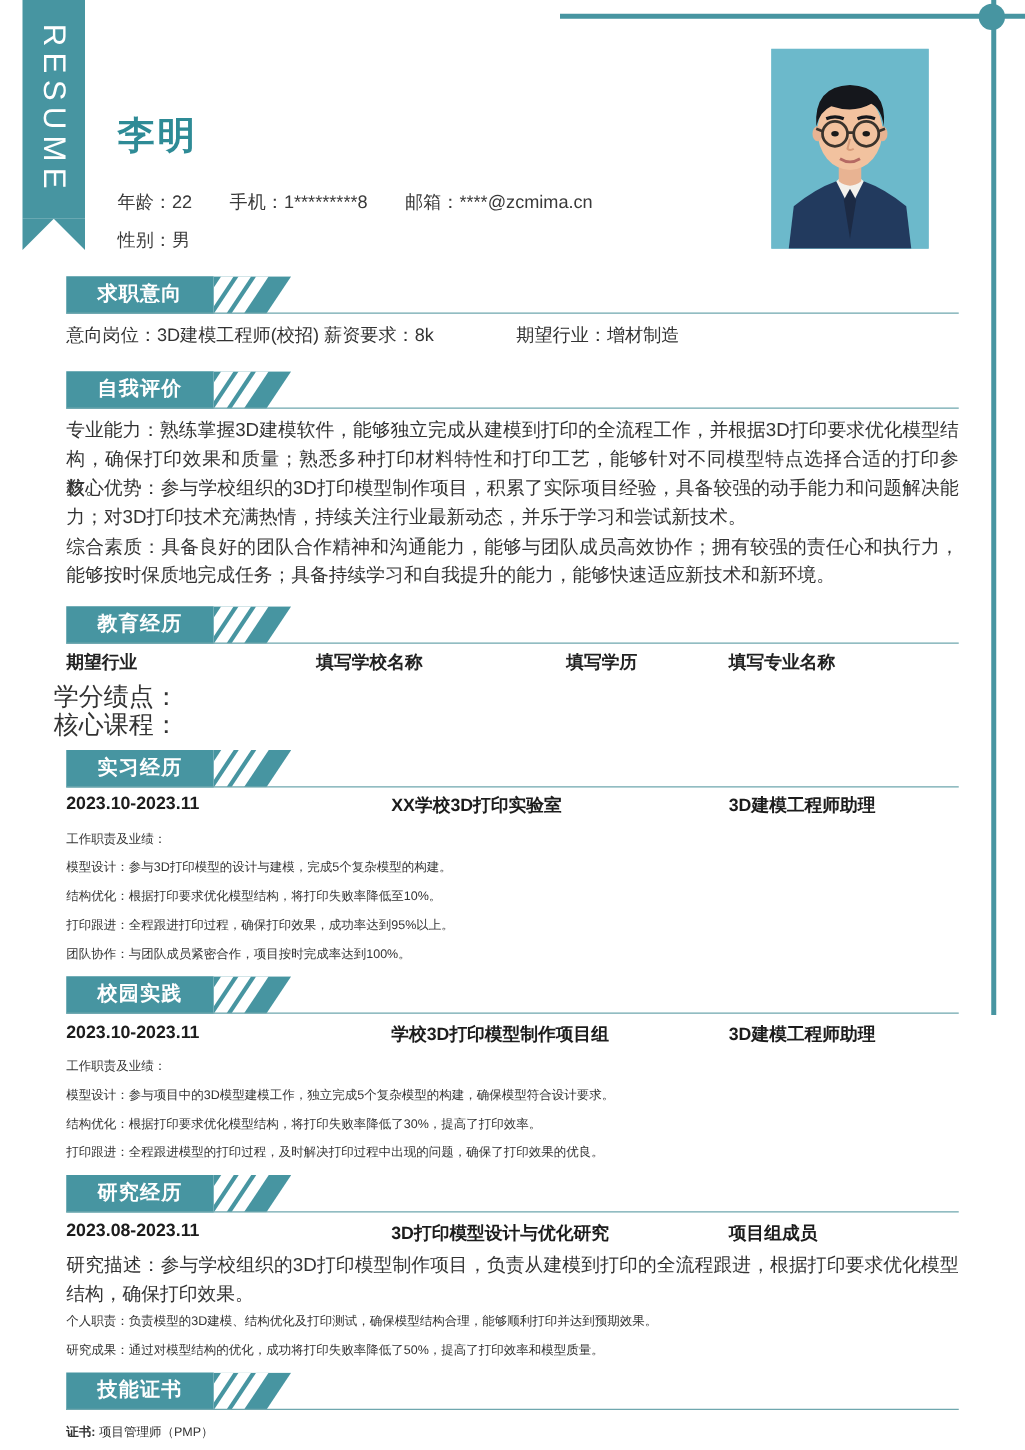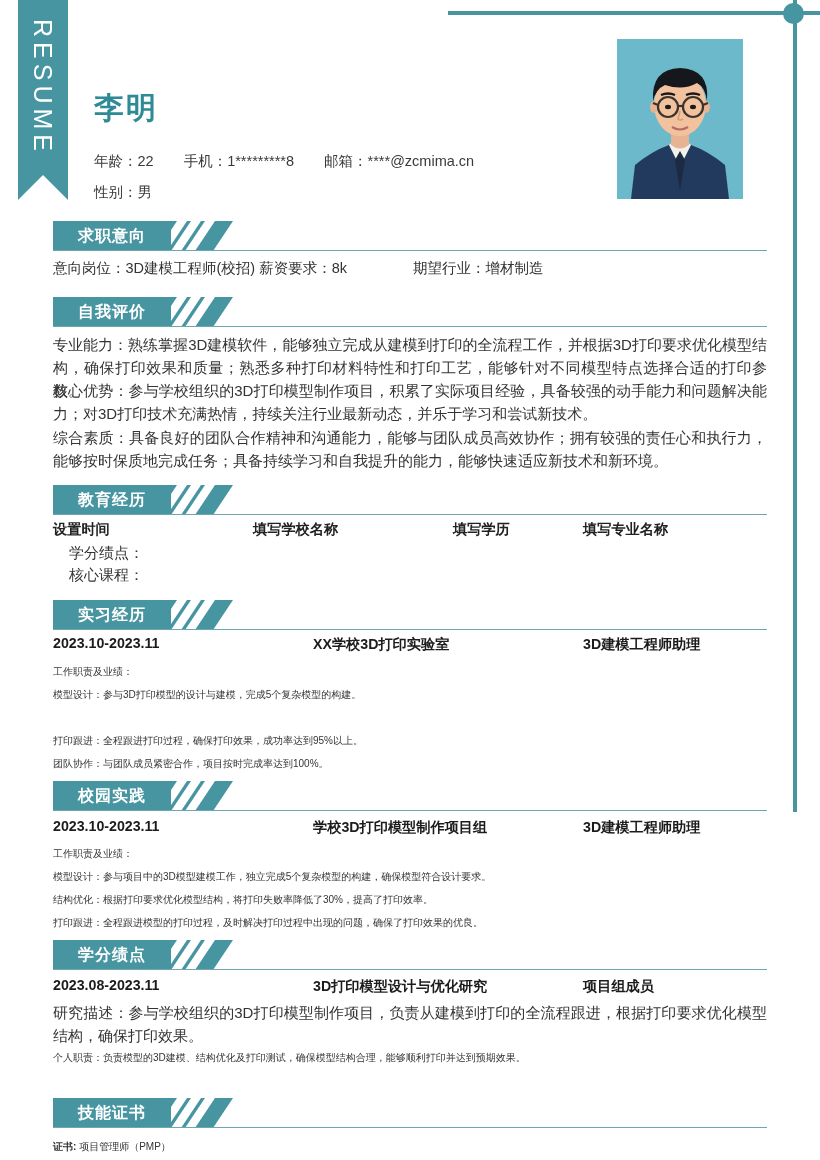--- a/index.html
+++ b/index.html
@@ -224,22 +224,22 @@
     color: #1c1c1c;
     font-weight: bold;
   }
   .exp-head span { position: absolute; top: 0; white-space: nowrap; }
   .e1 { left: 0px; }
   .e2 { left: 228px; margin-left: 32px; }
   .e3 { left: 530px; }
 
   .sub {
     position: absolute;
-    left: 69px;
-    font-size: 15px;
+    left: 43px;
+    font-size: 20px;
     color: #333333;
     white-space: nowrap;
   }
 </style>
 </head>
 <body>
 
 <div class="page">
 
   <div class="deco-hline"></div>
@@ -343,21 +343,21 @@
           <path d="M0,0 H62 L42,30 H0 Z" fill="#4795a1"></path>
           <path d="M6,0 L-14,30 H-4 L16,0 Z" fill="#ffffff"></path>
           <path d="M20,0 L0,30 H10 L30,0 Z" fill="#ffffff"></path>
           <path d="M34,0 L14,30 H24 L44,0 Z" fill="#ffffff"></path>
         </svg>
     </div>
   </div>
   <div class="sh-rule" style="top:514px;"></div>
 
   <div class="cols" style="top:520px;">
-    <span class="c1">设置时间</span>
+    <span class="c1">期望行业</span>
     <span class="c2">填写学校名称</span>
     <span class="c3">填写学历</span>
     <span class="c4">填写专业名称</span>
   </div>
   <div class="sub" style="top:544px;">学分绩点：</div>
   <div class="sub" style="top:566px;">核心课程：</div>
 
   <div class="section-head" style="top:600px;">
     <div class="sh-bar"></div>
     <div class="sh-title">实习经历</div>
@@ -372,20 +372,21 @@
   </div>
   <div class="sh-rule" style="top:629px;"></div>
 
   <div class="exp-head" style="top:635px;">
     <span class="e1">2023.10-2023.11</span>
     <span class="e2">XX学校3D打印实验室</span>
     <span class="e3">3D建模工程师助理</span>
   </div>
   <div class="line" style="top:661px;">工作职责及业绩：</div>
   <div class="line" style="top:684px;">模型设计：参与3D打印模型的设计与建模，完成5个复杂模型的构建。</div>
+  <div class="line" style="top:707px;">结构优化：根据打印要求优化模型结构，将打印失败率降低至10%。</div>
   <div class="line" style="top:730px;">打印跟进：全程跟进打印过程，确保打印效果，成功率达到95%以上。</div>
   <div class="line" style="top:753px;">团队协作：与团队成员紧密合作，项目按时完成率达到100%。</div>
 
   <div class="section-head" style="top:781px;">
     <div class="sh-bar"></div>
     <div class="sh-title">校园实践</div>
     <div class="sh-tail">
       <svg width="62" height="30" viewBox="0 0 62 30">
           <path d="M0,0 H62 L42,30 H0 Z" fill="#4795a1"></path>
           <path d="M6,0 L-14,30 H-4 L16,0 Z" fill="#ffffff"></path>
@@ -401,39 +402,40 @@
     <span class="e2">学校3D打印模型制作项目组</span>
     <span class="e3">3D建模工程师助理</span>
   </div>
   <div class="line" style="top:843px;">工作职责及业绩：</div>
   <div class="line" style="top:866px;">模型设计：参与项目中的3D模型建模工作，独立完成5个复杂模型的构建，确保模型符合设计要求。</div>
   <div class="line" style="top:889px;">结构优化：根据打印要求优化模型结构，将打印失败率降低了30%，提高了打印效率。</div>
   <div class="line" style="top:912px;">打印跟进：全程跟进模型的打印过程，及时解决打印过程中出现的问题，确保了打印效果的优良。</div>
 
   <div class="section-head" style="top:940px;">
     <div class="sh-bar"></div>
-    <div class="sh-title">学分绩点</div>
+    <div class="sh-title">研究经历</div>
     <div class="sh-tail">
       <svg width="62" height="30" viewBox="0 0 62 30">
           <path d="M0,0 H62 L42,30 H0 Z" fill="#4795a1"></path>
           <path d="M6,0 L-14,30 H-4 L16,0 Z" fill="#ffffff"></path>
           <path d="M20,0 L0,30 H10 L30,0 Z" fill="#ffffff"></path>
           <path d="M34,0 L14,30 H24 L44,0 Z" fill="#ffffff"></path>
         </svg>
     </div>
   </div>
   <div class="sh-rule" style="top:969px;"></div>
 
   <div class="exp-head" style="top:977px;">
     <span class="e1">2023.08-2023.11</span>
     <span class="e2">3D打印模型设计与优化研究</span>
     <span class="e3">项目组成员</span>
   </div>
   <div class="para" style="top:1001px;">研究描述：参与学校组织的3D打印模型制作项目，负责从建模到打印的全流程跟进，根据打印要求优化模型结构，确保打印效果。</div>
   <div class="line" style="top:1047px;">个人职责：负责模型的3D建模、结构优化及打印测试，确保模型结构合理，能够顺利打印并达到预期效果。</div>
+  <div class="line" style="top:1070px;">研究成果：通过对模型结构的优化，成功将打印失败率降低了50%，提高了打印效率和模型质量。</div>
 
   <div class="section-head" style="top:1098px;">
     <div class="sh-bar"></div>
     <div class="sh-title">技能证书</div>
     <div class="sh-tail">
       <svg width="62" height="30" viewBox="0 0 62 30">
           <path d="M0,0 H62 L42,30 H0 Z" fill="#4795a1"></path>
           <path d="M6,0 L-14,30 H-4 L16,0 Z" fill="#ffffff"></path>
           <path d="M20,0 L0,30 H10 L30,0 Z" fill="#ffffff"></path>
           <path d="M34,0 L14,30 H24 L44,0 Z" fill="#ffffff"></path>

